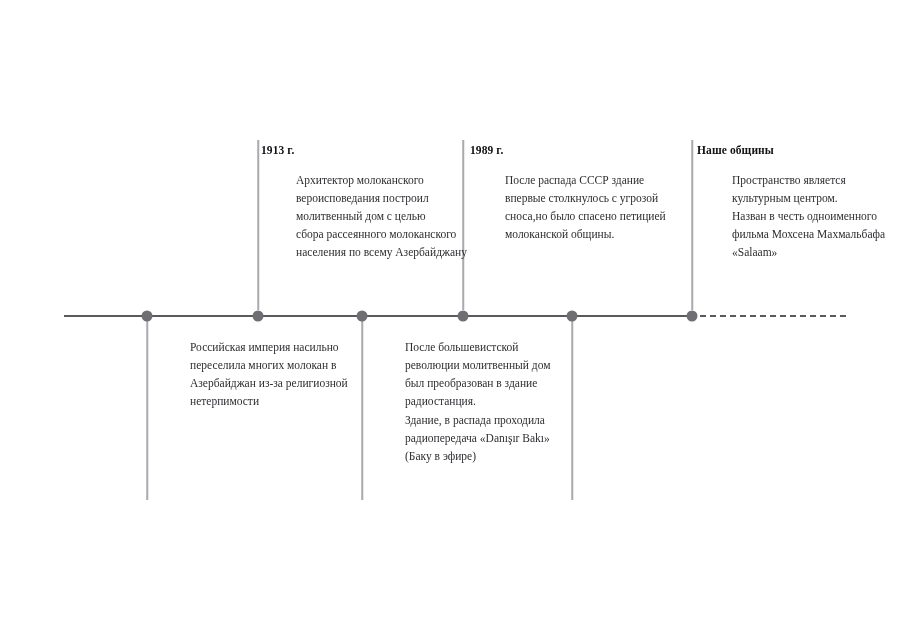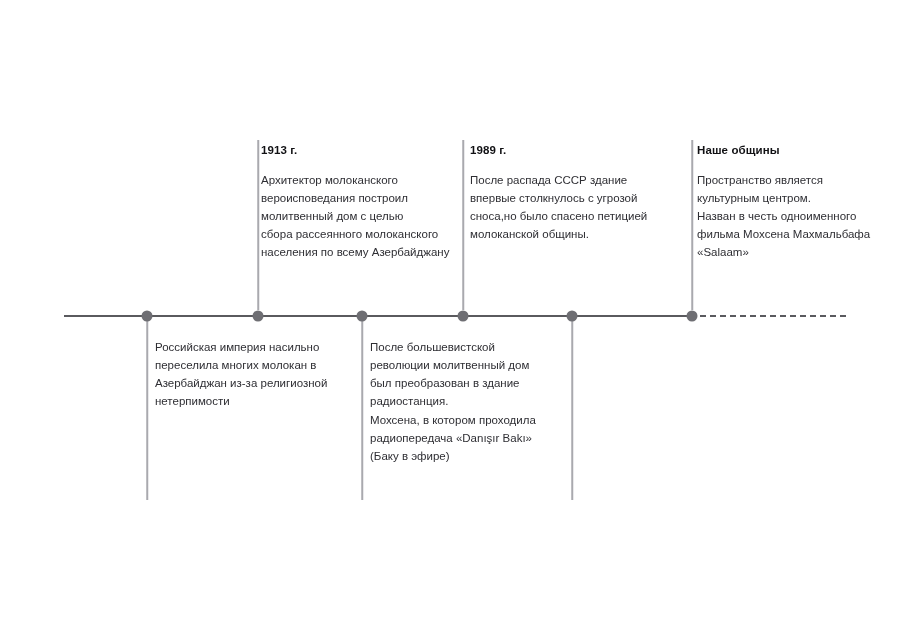--- a/index.html
+++ b/index.html
@@ -55,35 +55,37 @@
     position: absolute;
     width: 1.5px;
     background: #a9a9ae;
     transform: translateX(-50%);
   }
 
   
   .card {
     position: absolute;
     width: 222px;
+    font-family: Liberation Serif, serif;
   }
   .card-title {
     font-size: 11.5px;
     font-weight: bold;
     color: #111114;
     letter-spacing: 0.1px;
     margin: 0 0 13px 0;
     line-height: 1.2;
   }
   .card-body {
     font-size: 11.5px;
     color: #2e2e33;
     line-height: 1.58;
     margin: 0;
     white-space: pre-line;
+    padding-left: 35px;
   }
 </style>
 </head>
 <body>
 
 <div id="canvas">
 
   <div class="axis-line"></div>
   <div class="axis-dashed"></div>
 
@@ -114,21 +116,21 @@
 вероисповедания построил
 молитвенный дом с целью
 сбора рассеянного молоканского
 населения по всему Азербайджану</div>
       </div>
       <div class="card" style="left: 370px; top: 338px;">
         <div class="card-body">После большевистской
 революции молитвенный дом
 был преобразован в здание
 радиостанция.
-Мохсена, в котором проходила
+Здание, в распада проходила
 радиопередача «Danışır Bakı»
 (Баку в эфире)</div>
       </div>
       <div class="card" style="left: 470px; top: 144px;">
         <div class="card-title">1989 г.</div>
         <div class="card-body">После распада СССР здание
 впервые столкнулось с угрозой
 сноса,но было спасено петицией
 молоканской общины.</div>
       </div>

